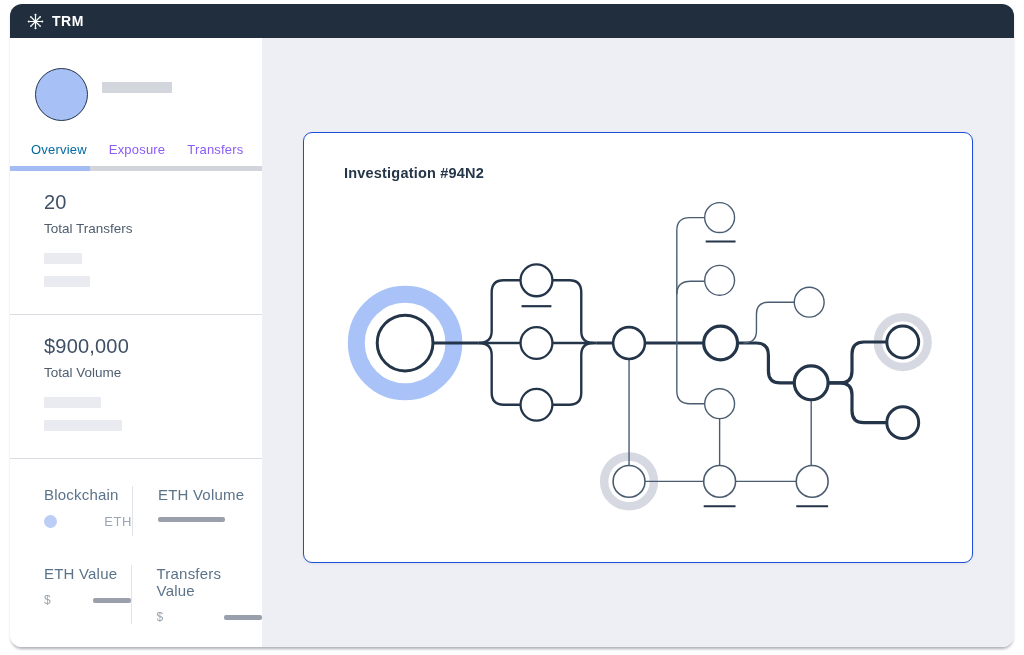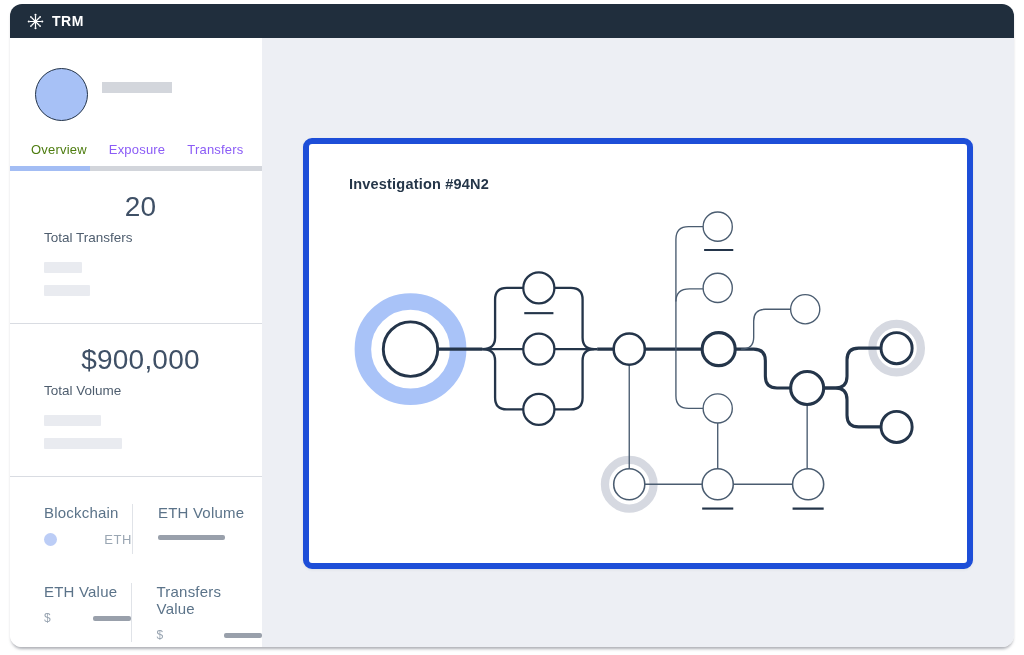--- a/index.html
+++ b/index.html
@@ -29,26 +29,26 @@
   .main { flex:1; background:#edeff4; position:relative; }
   
   .profile { display:flex; gap:14px; padding:30px 15px 0 25px; }
   .avatar { width:53px; height:53px; border-radius:50%; background:#a7c1f6; border:1.5px solid #23344a; flex:0 0 53px; }
   .profile-info { padding-top:7px; }
   .profile-title { font-size:11.5px; font-weight:bold; color:#23344a; letter-spacing:.5px; width:104px; line-height:1.45; }
   .profile-bar { width:70px; height:11px; background:#d3d6dc; margin-top:7px; }
   
   .tabs { display:flex; padding-left:21px; margin-top:21px; gap:22px; align-items:baseline; }
   .tab { font-size:13px; color:#8b5cf6; letter-spacing:.2px; cursor:pointer; }
-  .tab.active { color:#4d7c0f; }
+  .tab.active { color:#0369a1; }
   .tab-track { height:5px; background:#d2d5db; margin-top:9px; position:relative; }
   .tab-indicator { position:absolute; left:0; top:0; width:80px; height:5px; background:#a3bdf4; }
   
   .stat { padding:20px 25px 0 34px; }
-  .stat-value { font-size:28px; color:#3f5066; letter-spacing:.2px;text-align:center; }
+  .stat-value { font-size:20px; color:#3f5066; letter-spacing:.2px; }
   .stat-label { font-size:13.5px; color:#4e5d6e; margin-top:7px; }
   .bar { background:#e9ebf0; height:11px; border-radius:1px; }
   .bar-a { width:38px; margin-top:17px; }
   .bar-b { width:46px; margin-top:12px; }
   .bar-c { width:57px; margin-top:17px; }
   .bar-d { width:78px; margin-top:12px; }
   .divider { border:none; border-top:1px solid #d9dce2; margin:27px 0 0 0; }
   
   .details { padding:27px 0 0 34px; }
   .detail-row { display:flex; margin-bottom:29px; }
@@ -57,22 +57,22 @@
   .detail-label { font-size:15px; color:#5b7389; letter-spacing:.2px; }
   .detail-value { display:flex; align-items:center; margin-top:11px;justify-content:space-between; }
   .chain-dot { width:13px; height:13px; border-radius:50%; background:#bccdf6; margin-right:9px; }
   .chain-name { font-size:13px; color:#9aa6b3; letter-spacing:.6px; }
   .dark-bar { height:5px; background:#99a0ab; border-radius:2px; }
   .dark-bar.balance { width:67px; margin-top:14px; }
   .dark-bar.money { width:38px; margin-left:6px; }
   .dollar { font-size:12px; color:#97a3b0; }
   
   .card {
-    position:absolute; left:41px; top:100px; width:670px; height:431px;
-    background:#ffffff; border:6px solid #1d4ed8; border-radius:9px;
+    position:absolute; left:41px; top:94px; width:670px; height:431px;
+    background:#ffffff; border:1px solid #1d4ed8; border-radius:9px;
     box-shadow:0 1px 3px rgba(40,50,70,.07);
     overflow:hidden;
   }
   .card-title {
     position:absolute; left:40px; top:32px; margin:0;
     font-size:14.5px; font-weight:bold; color:#253649; letter-spacing:.2px;
   }
   .graph-svg { position:absolute; left:0; top:0; width:100%; height:100%; }
 </style>
 </head>

